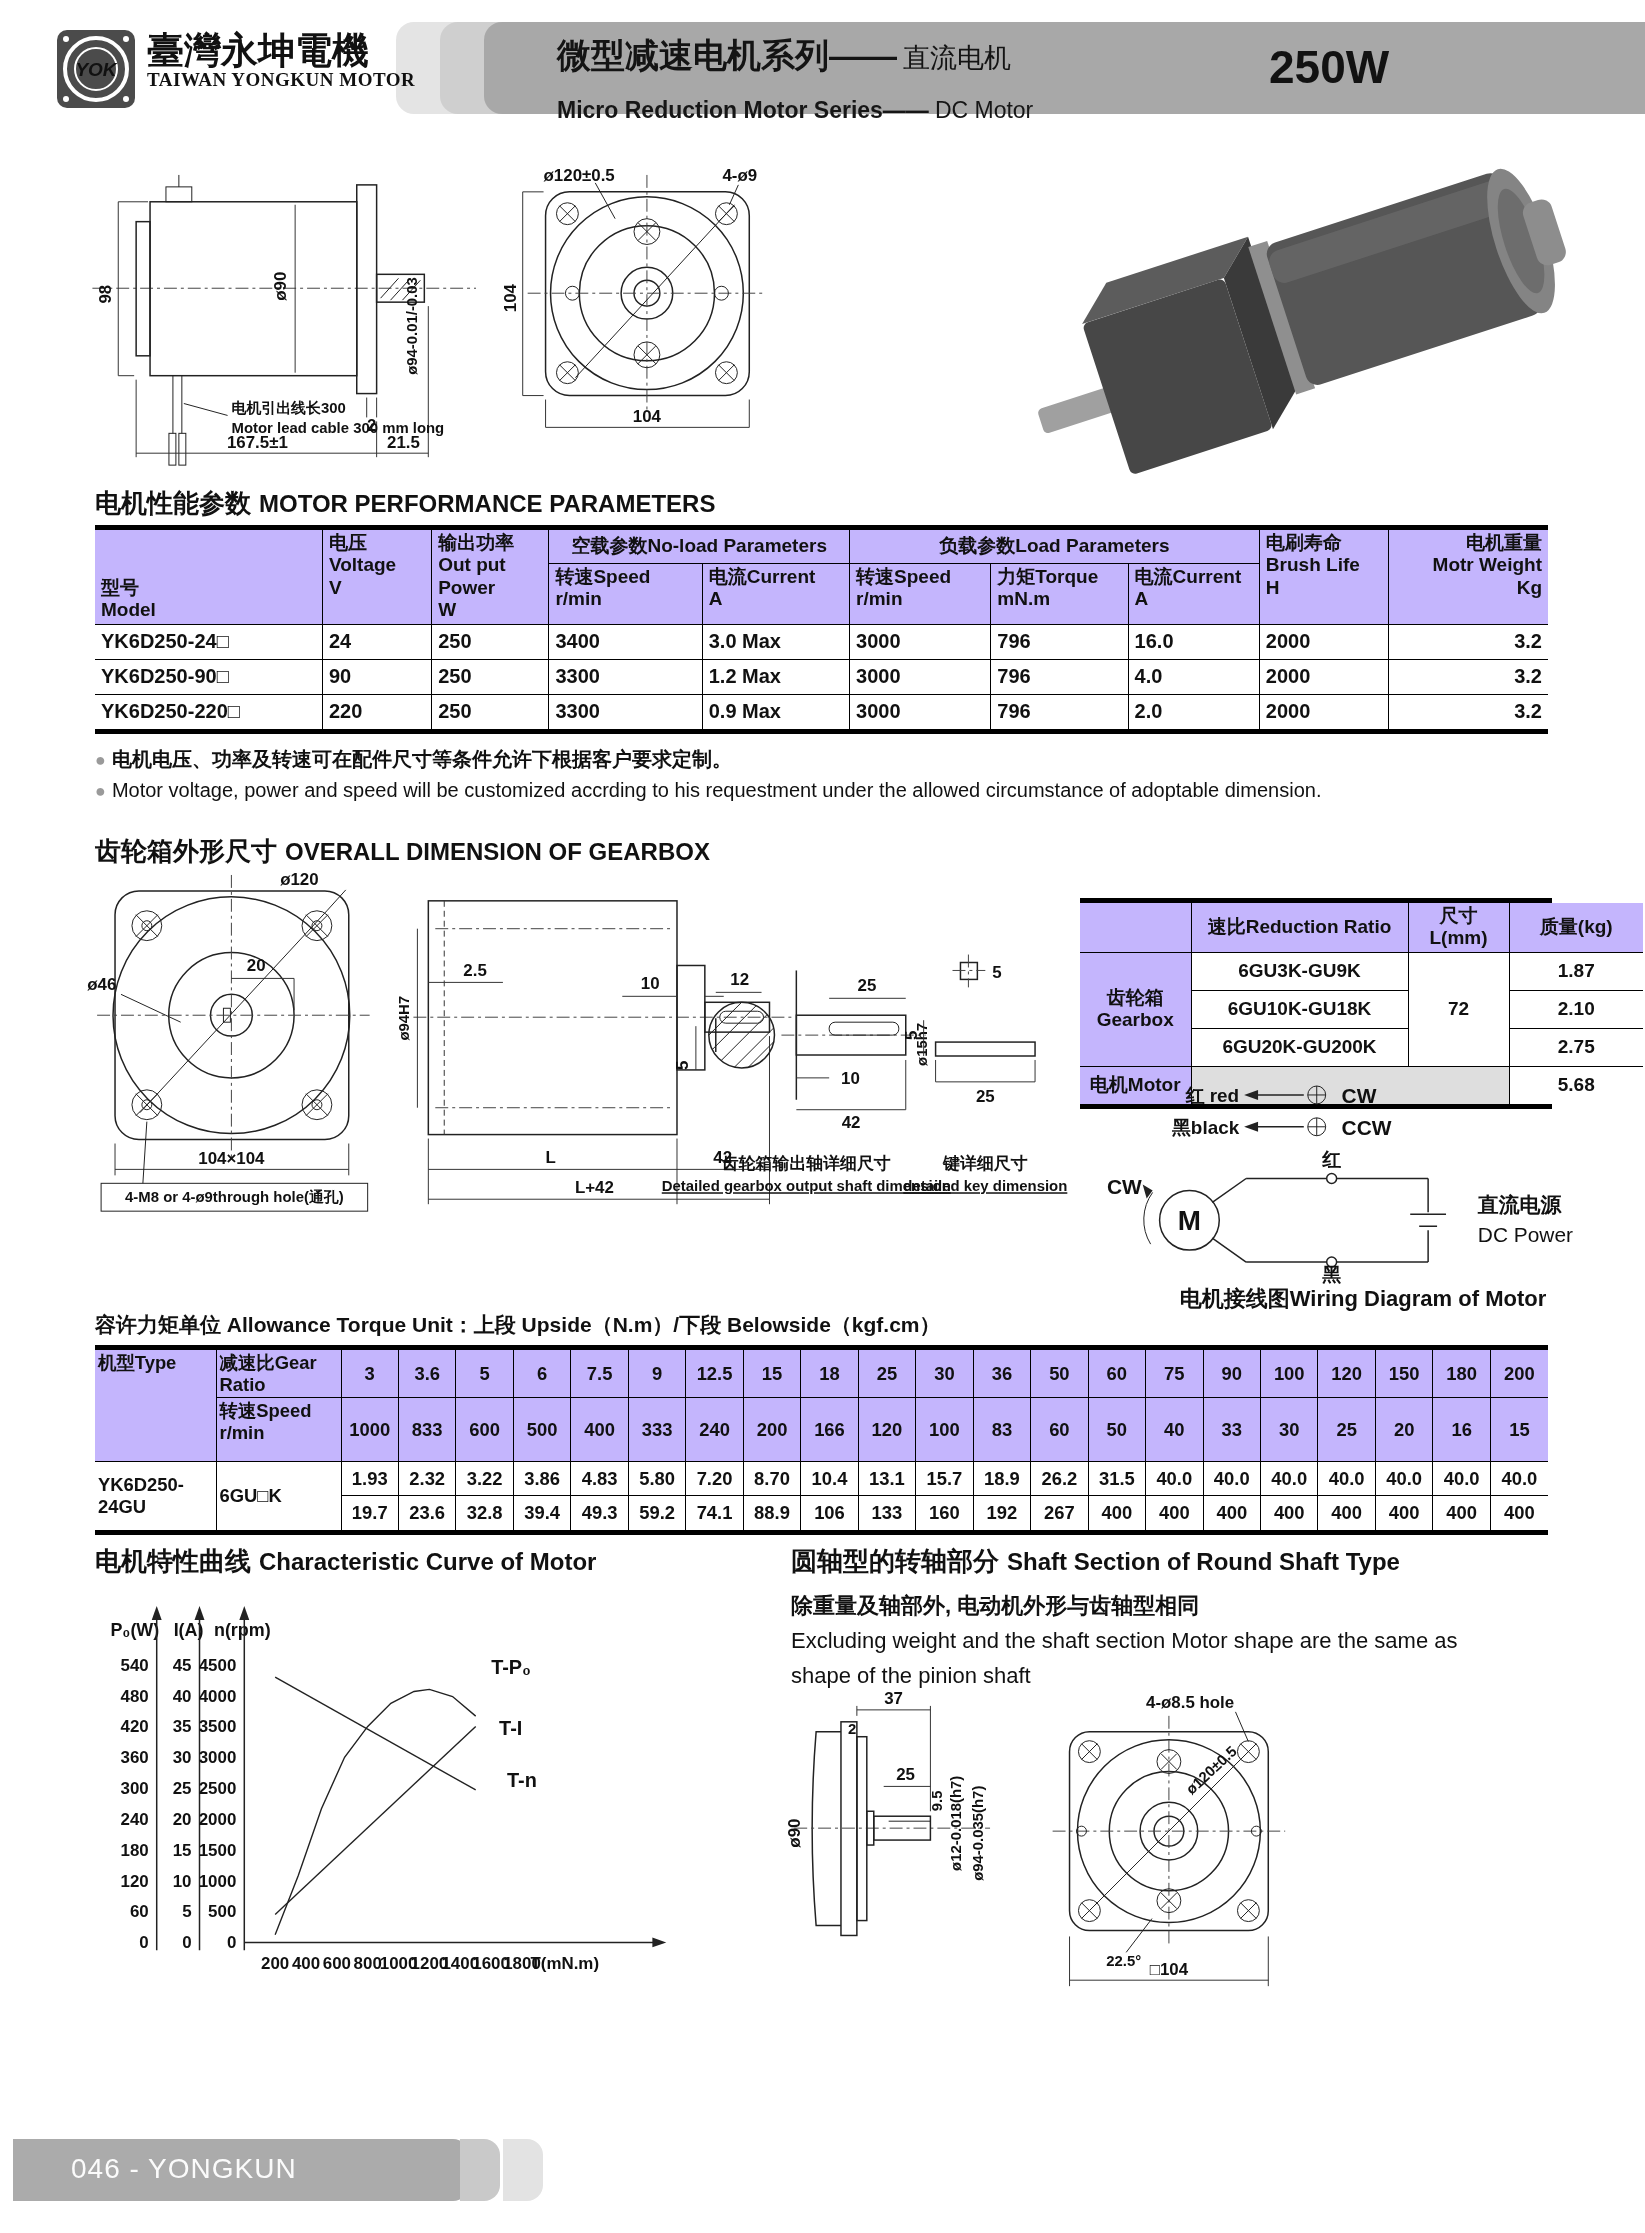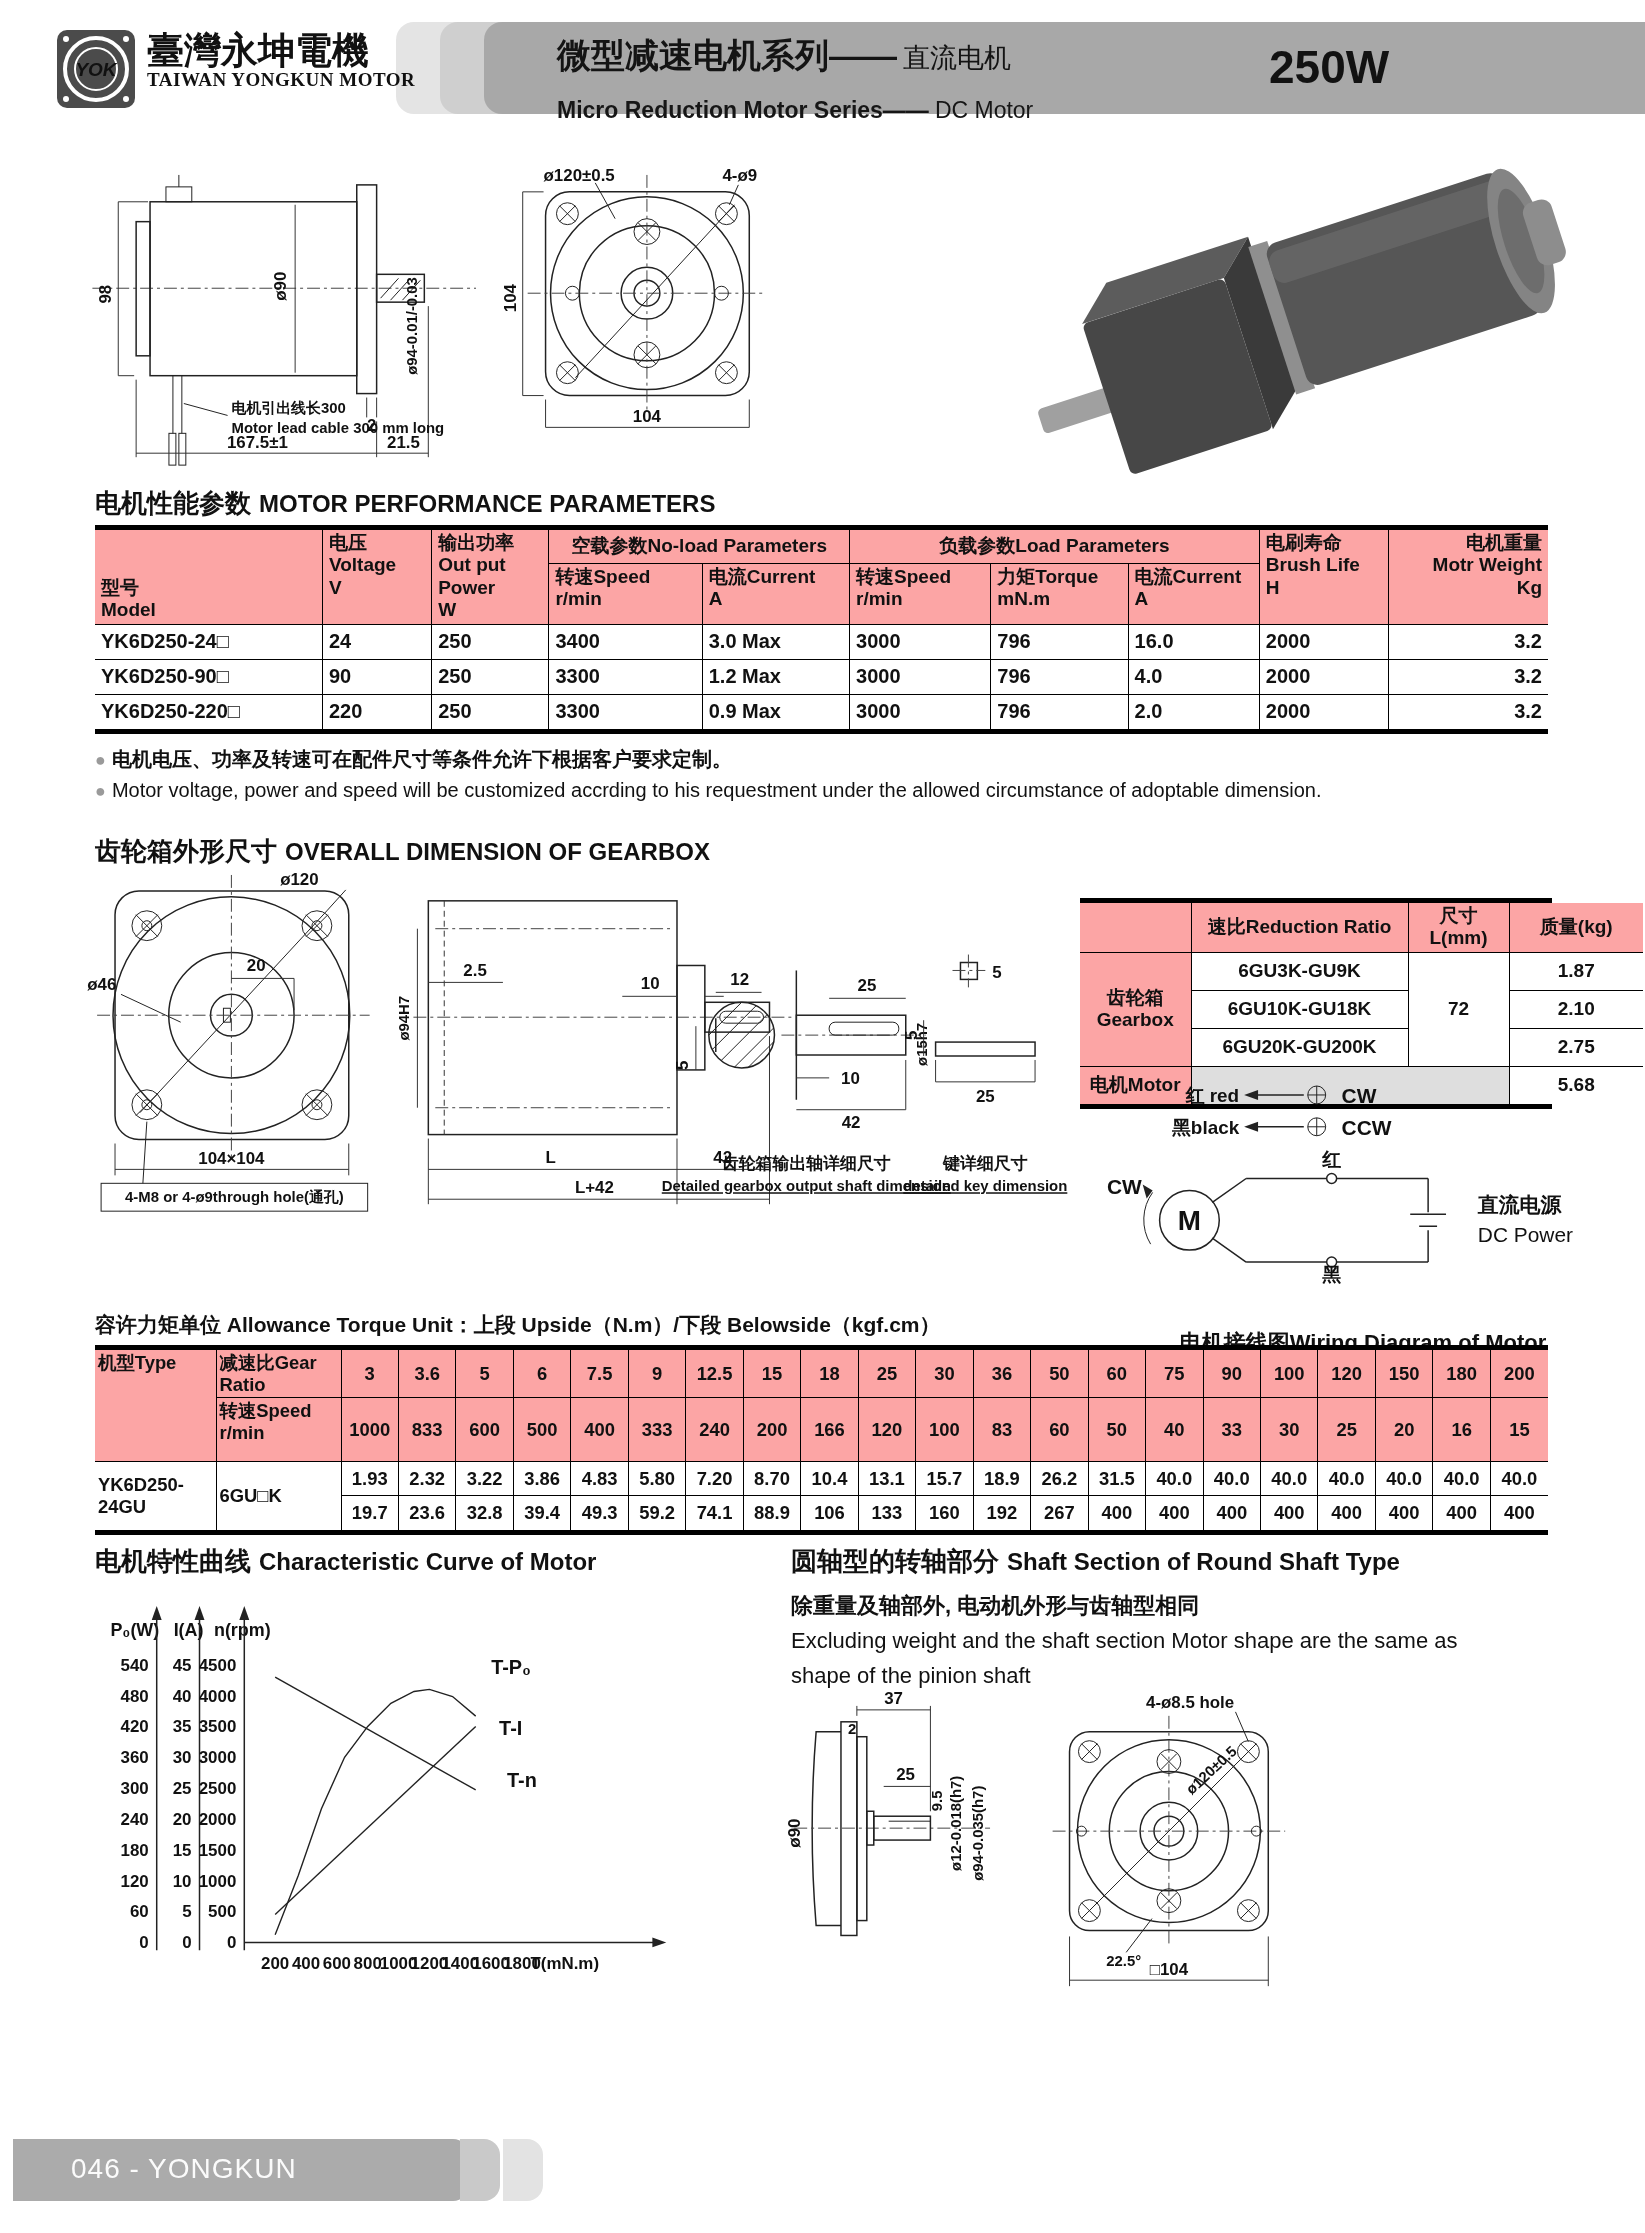--- a/index.html
+++ b/index.html
@@ -17,21 +17,21 @@
   .brand-en{font-family:Liberation Serif, serif;font-size:19px;font-weight:700;letter-spacing:0.5px}
   
   .sec-title{font-weight:700;white-space:nowrap}
   .sec-title .cn{font-size:26px}
   .sec-title .en{font-size:24px;margin-left:8px}
   
   .twrap{border-top:5px solid #000;border-bottom:5px solid #000}
   table{border-collapse:collapse;table-layout:fixed;width:100%;border-style:hidden}
   td,th{border:1.5px solid #000;font-weight:700;padding:2px 6px;vertical-align:top;
         font-size:19px;line-height:1.18;white-space:pre-line;text-align:left}
-  .hd{background:#fca5a5}
+  .hd{background:#c4b5fd}
   .ra{text-align:right;}
   .ctr{text-align:center}
   #perf-table td{font-size:20px;height:30px;vertical-align:middle}
   #perf-table th{height:auto}
   #perf-table .vb{vertical-align:bottom}
   #gb-table td,#gb-table th{text-align:center;vertical-align:middle;font-size:19px}
   #gb-table .gdark{background:#dedede}
   #tq-table td,#tq-table th{font-size:18.4px;padding:2px 3px}
   #tq-table td{text-align:center;vertical-align:middle}
   #tq-table th{vertical-align:top}
@@ -472,21 +472,21 @@
     <line class="ln" x1="345" y1="158" x2="345" y2="190"></line>
   <line class="ln" x1="327" y1="142" x2="363" y2="142"></line>
     <line class="ln" x1="336" y1="154" x2="354" y2="154"></line>
   <circle cx="248" cy="106" r="5" fill="#fff" stroke="#222" stroke-width="1.5"></circle>
   <circle cx="248" cy="190" r="5" fill="#fff" stroke="#222" stroke-width="1.5"></circle>
   <text class="wir" x="248" y="93" text-anchor="middle">红</text>
   <text class="wir" x="248" y="209" text-anchor="middle">黑</text>
   <text class="wirb" x="395" y="140">直流电源</text>
   <text class="wirb" x="395" y="170" style="font-weight:400">DC Power</text>
 </svg>
-<div class="abs" style="left:1114px;top:1328px;width:498px;text-align:center;font-weight:700;font-size:22px">
+<div class="abs" style="left:1114px;top:1284px;width:498px;text-align:center;font-weight:700;font-size:22px">
   <span>电机接线图</span><span>Wiring Diagram of Motor</span>
 </div>
 
 <div class="abs" style="left:95px;top:1311px;font-size:21px;font-weight:700">
   <span>容许力矩单位 Allowance Torque Unit：上段 Upside（N.m）/下段 Belowside（kgf.cm）</span>
 </div>
 
 <div class="abs twrap" style="left:95px;top:1345px;width:1453px">
   <table id="tq-table">
     <colgroup>

